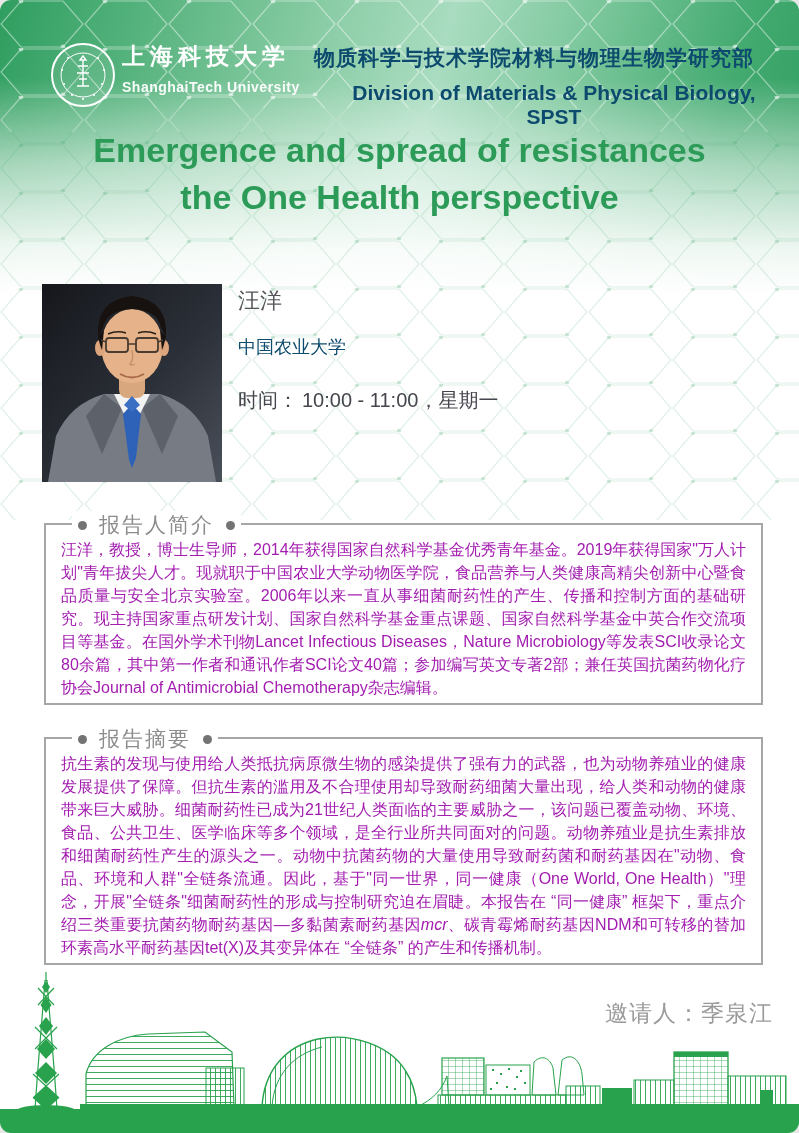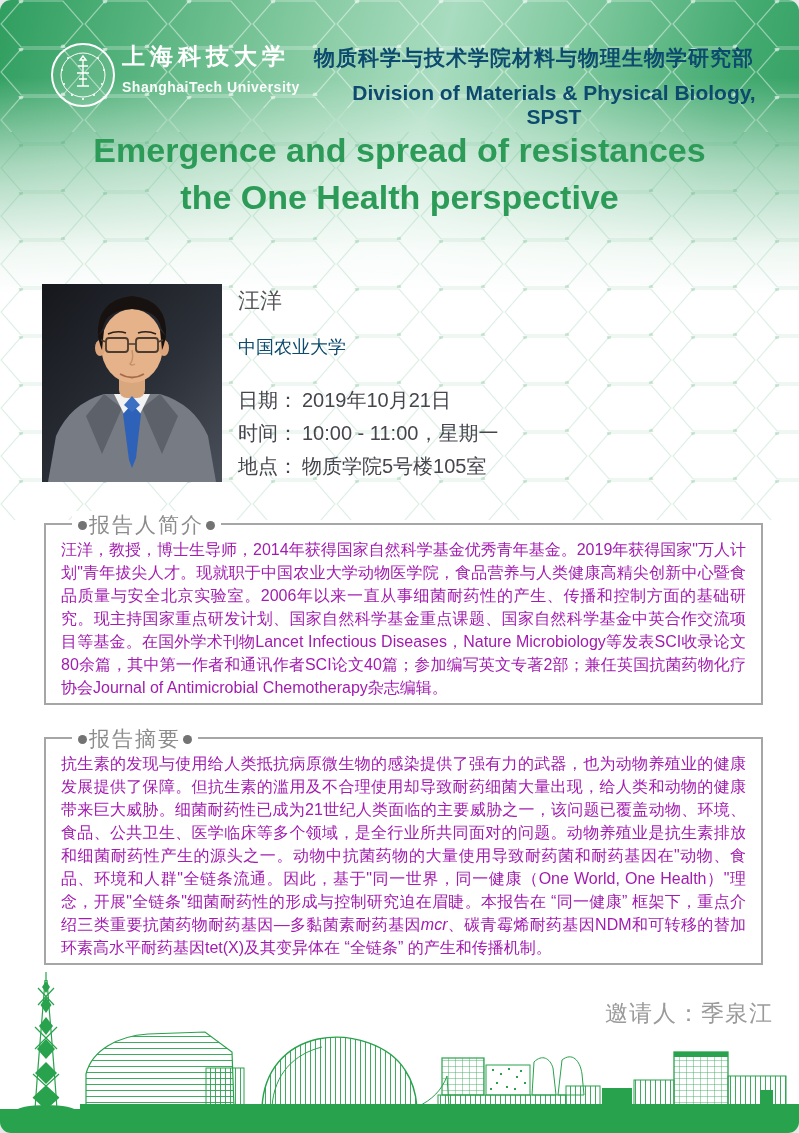--- a/index.html
+++ b/index.html
@@ -51,21 +51,21 @@
     border:2px solid #a6a6a6;box-sizing:border-box;background:transparent;
   }
   .box-bio{top:523px;height:182px;}
   .box-abs{top:737px;height:228px;}
   .s-title{
     position:absolute;top:-14px;left:26px;height:28px;
     display:flex;align-items:center;background:#ffffff;padding:0 6px;
     color:#8c8c8c;font-size:21px;letter-spacing:2px;white-space:nowrap;
   }
   .s-dot{display:inline-block;width:9px;height:9px;border-radius:50%;background:#737373;}
-  .s-txt{margin:0 2px;}
+  .s-txt{margin:0 12px;}
   .s-body{
     padding:13px 15px 8px 15px;font-size:16px;line-height:23px;color:#a21caf;
     text-align:justify;overflow:hidden;height:100%;box-sizing:border-box;
   }
 
   
   .inviter{
     position:absolute;top:998px;right:26px;
     font-size:23px;color:#9b9b9b;letter-spacing:1px;
   }
@@ -163,27 +163,21 @@
       <path d="M66,50 Q75,46 84,49 M96,49 Q105,46 114,50" stroke="#2a211a" stroke-width="1.6" fill="none"></path>
       <path d="M90,66 Q92,76 88,80 Q90,82 93,80" stroke="#c49067" stroke-width="1.4" fill="none"></path>
       <path d="M78,90 Q90,97 102,90" stroke="#a9694b" stroke-width="1.8" fill="none"></path>
     </svg>
 
     <div class="sp-info">
       <div class="sp-name">汪洋</div>
       <div class="sp-affil">中国农业大学</div>
       <div class="sp-details">
         <div class="detail-row">
-          <span class="lbl">日期：</span><span>2019年10月21日</span>
-        </div>
-        <div class="detail-row">
           <span class="lbl">时间：</span><span>10:00 - 11:00，星期一</span>
-        </div>
-        <div class="detail-row">
-          <span class="lbl">地点：</span><span>物质学院5号楼105室</span>
         </div>
       </div>
     </div>
 
     <div class="section-box box-bio">
       <div class="s-title">
         <span class="s-dot"></span>
         <span class="s-txt">报告人简介</span>
         <span class="s-dot"></span>
       </div>

